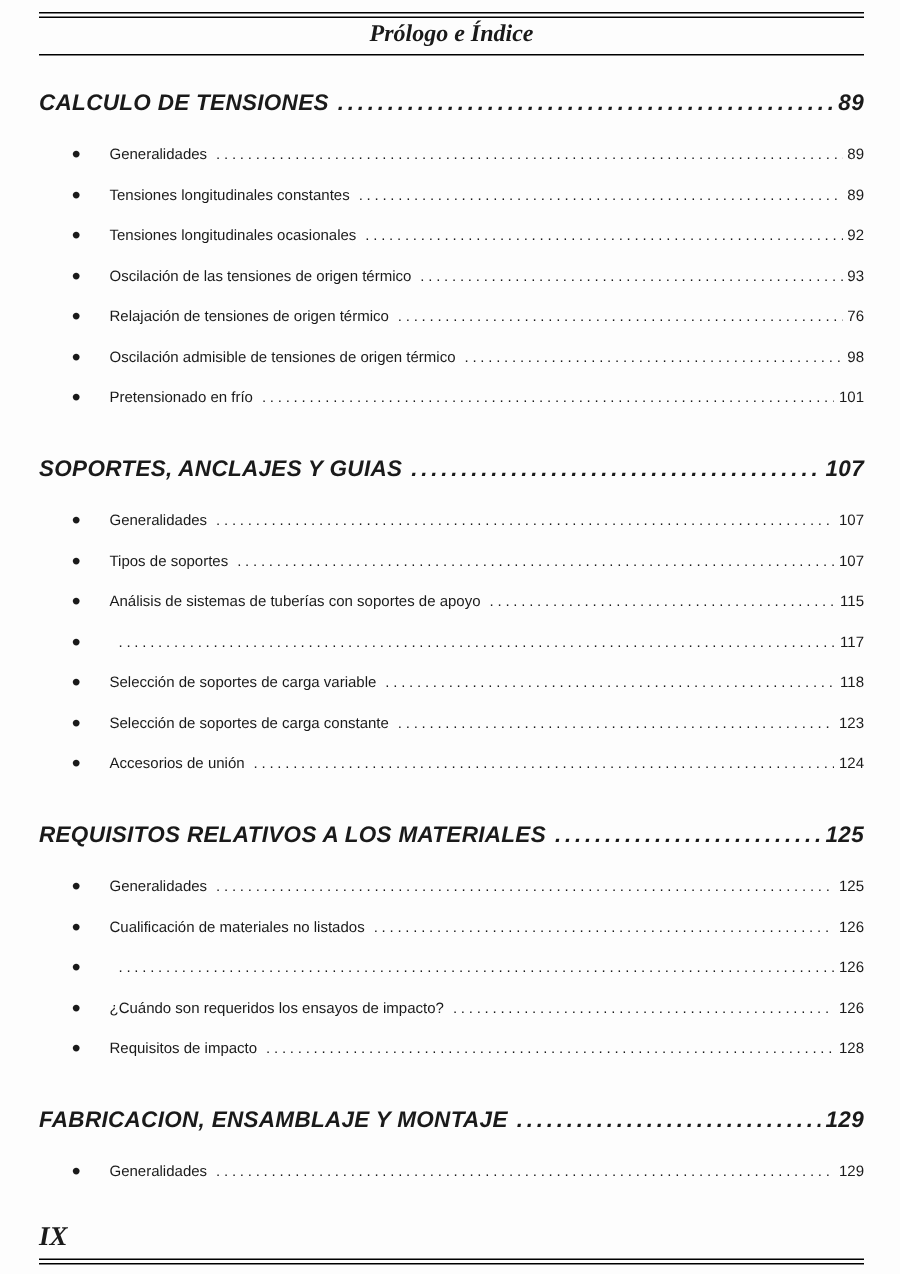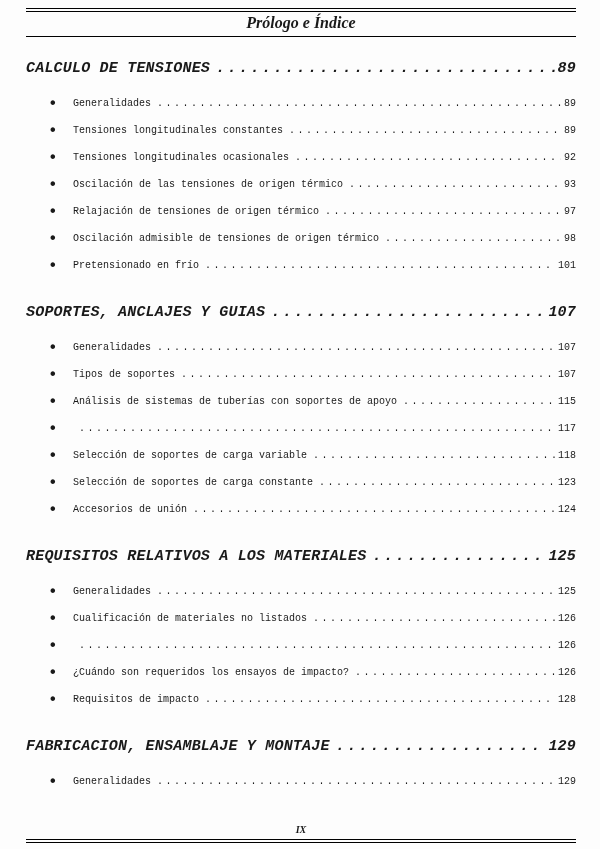--- a/index.html
+++ b/index.html
@@ -35,21 +35,21 @@
       flex: 0 0 auto;
     }
     .rule-single {
       border-top: 1px solid #000;
       flex: 0 0 auto;
     }
     main.toc {
       flex: 0 0 auto;
       padding-top: 23px;
     }
-    .toc-section { margin-top: 25px; font-family: Liberation Mono, monospace; }
+    .toc-section { margin-top: 25px; }
     .toc-section:first-child { margin-top: 0; }
     .heading-row {
       display: flex;
       align-items: baseline;
       font-weight: bold;
       font-style: italic;
       font-size: 15px;
       letter-spacing: 0.2px;
       margin-bottom: 13px;
     }
@@ -79,25 +79,24 @@
       width: 25px;
     }
     .bullet::before {
       content: "\2022";
       font-size: 16px;
       font-weight: bold;
     }
     .item-label { white-space: nowrap; }
     .page-footer {
       margin-top: auto;
-      text-align: center;
       font-family: "Liberation Serif", serif;
       font-style: italic;
       font-weight: bold;
-      font-size: 10px;
+      font-size: 18px;
       padding-bottom: 4px;
       flex: 0 0 auto;
     }
   </style>
 </head>
 <body>
 
 <div class="sheet">
   <div class="rule-double"></div>
   <header class="page-header">
@@ -134,21 +133,21 @@
           <li class="toc-item">
             <span class="bullet"></span>
             <span class="item-label">Oscilación de las tensiones de origen térmico</span>
             <span class="leader"></span>
             <span class="item-page">93</span>
           </li>
           <li class="toc-item">
             <span class="bullet"></span>
             <span class="item-label">Relajación de tensiones de origen térmico</span>
             <span class="leader"></span>
-            <span class="item-page">97</span>
+            <span class="item-page">76</span>
           </li>
           <li class="toc-item">
             <span class="bullet"></span>
             <span class="item-label">Oscilación admisible de tensiones de origen térmico</span>
             <span class="leader"></span>
             <span class="item-page">98</span>
           </li>
           <li class="toc-item">
             <span class="bullet"></span>
             <span class="item-label">Pretensionado en frío</span>

